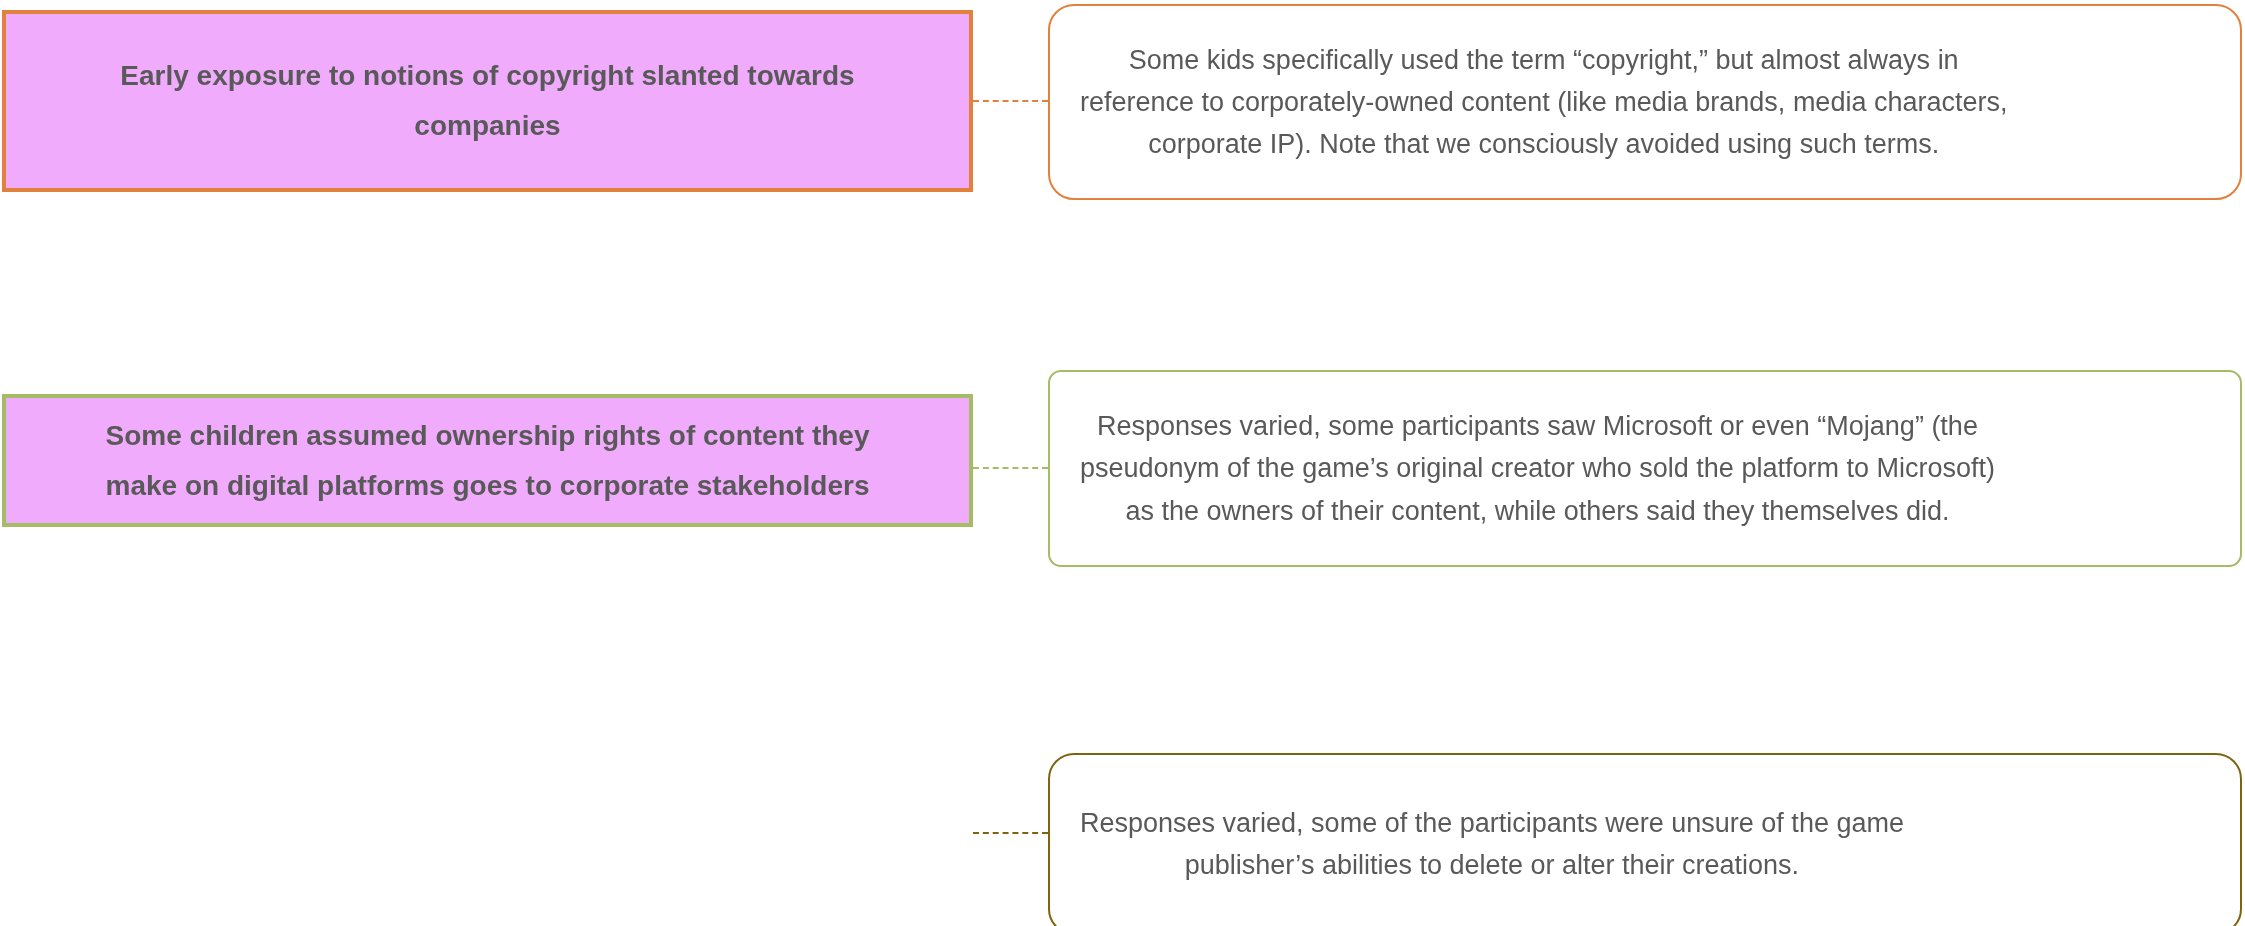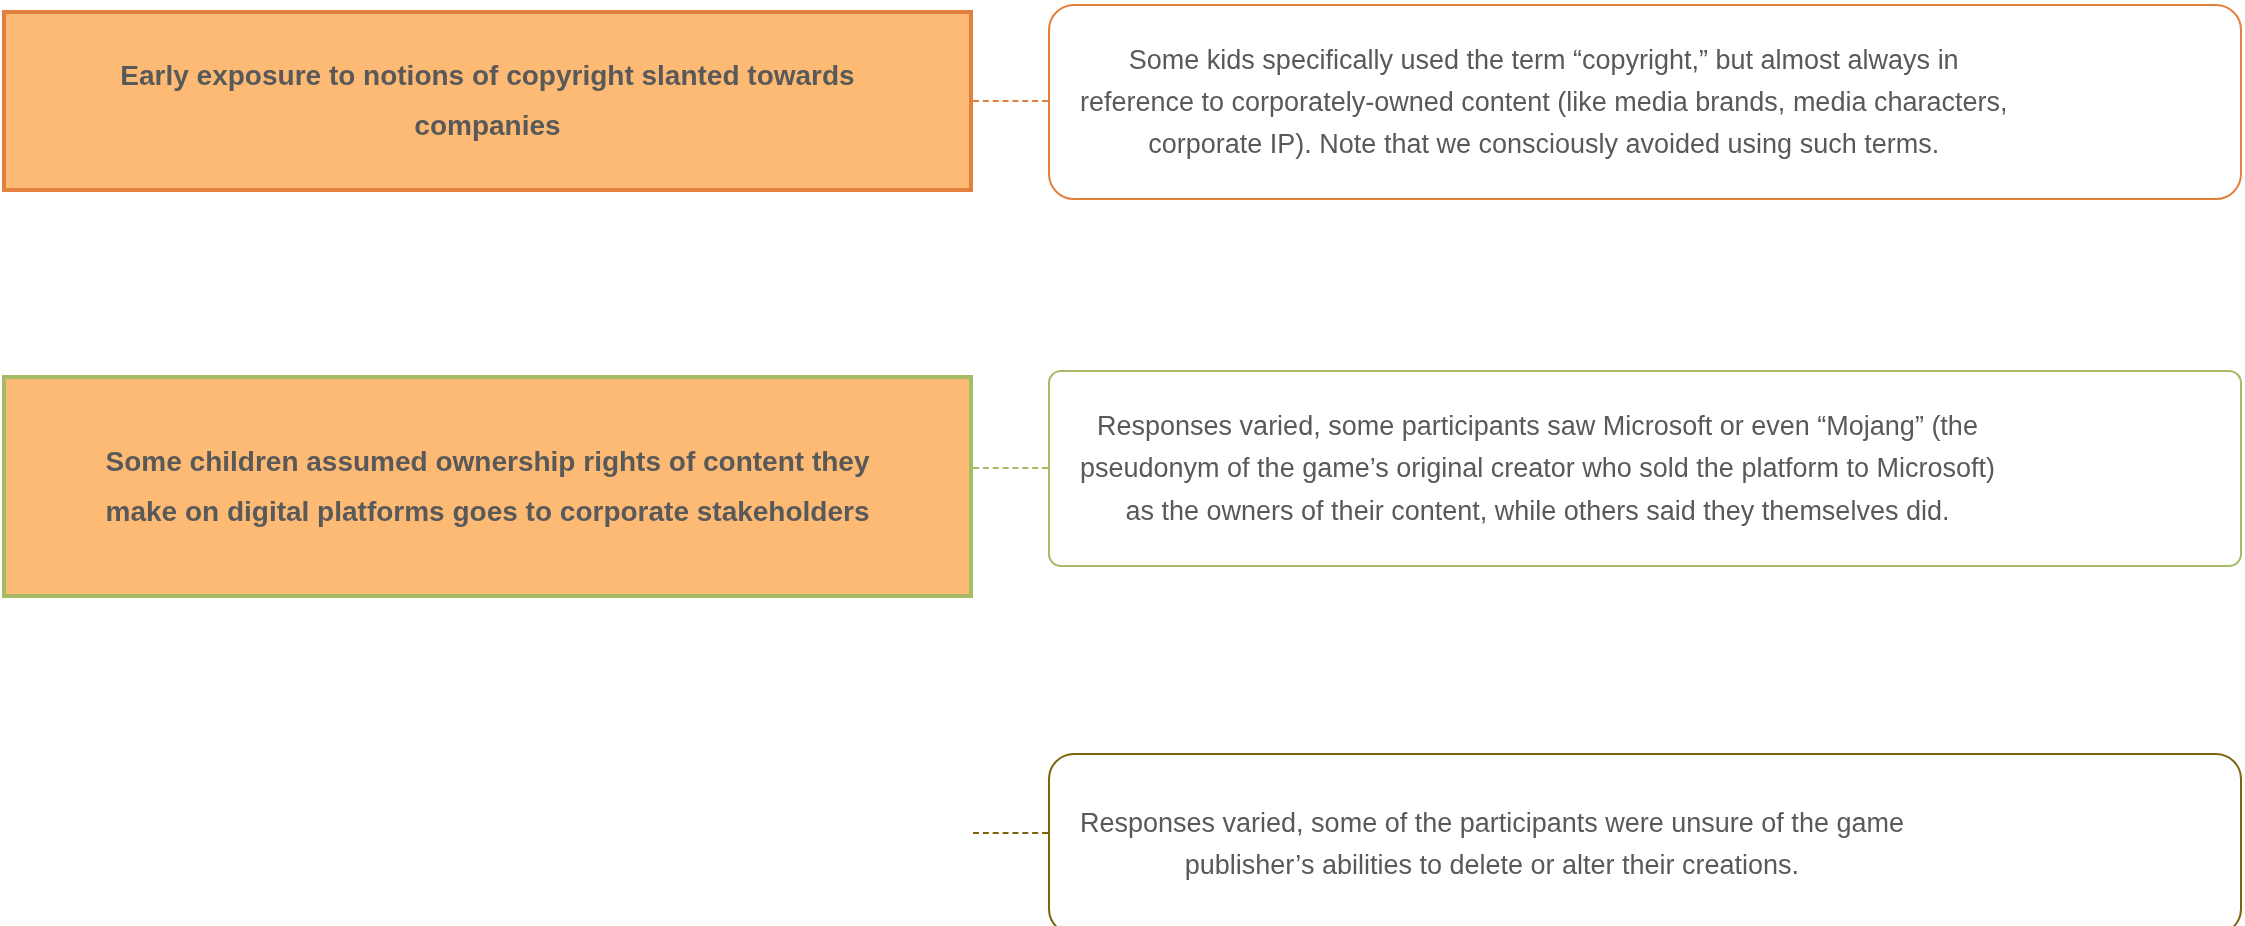--- a/index.html
+++ b/index.html
@@ -12,21 +12,21 @@
     height: 926px;
     background: #ffffff;
     overflow: hidden;
   }
 
   
   .finding-box {
     position: absolute;
     left: 2px;
     width: 971px;
-    background: #fdba74;
+    background: #f0abfc;
     border: 4px solid #888888;
     display: flex;
     align-items: center;
     justify-content: center;
     text-align: center;
     padding: 0 24px;
   }
   .finding-text {
     font-weight: 700;
     font-size: 28px;
@@ -63,21 +63,21 @@
     width: 75px;
     height: 0;
     border-top: 2px dashed #888888;
   }
 
   
   .fb-1 { top: 10px;  height: 182px; }
   .db-1 { top: 4px;   height: 196px; }
   .cn-1 { top: 100px; }
 
-  .fb-2 { top: 375px; height: 223px; align-items: center; }
+  .fb-2 { top: 394px; height: 133px; align-items: center; }
   .db-2 { top: 370px; height: 197px; border-radius: 13px; }
   .cn-2 { top: 467px; }
 
   .fb-3 { top: 742px; height: 178px; }
   .db-3 { top: 753px; height: 182px; }
   .cn-3 { top: 832px; }
 </style>
 </head>
 <body>
 

